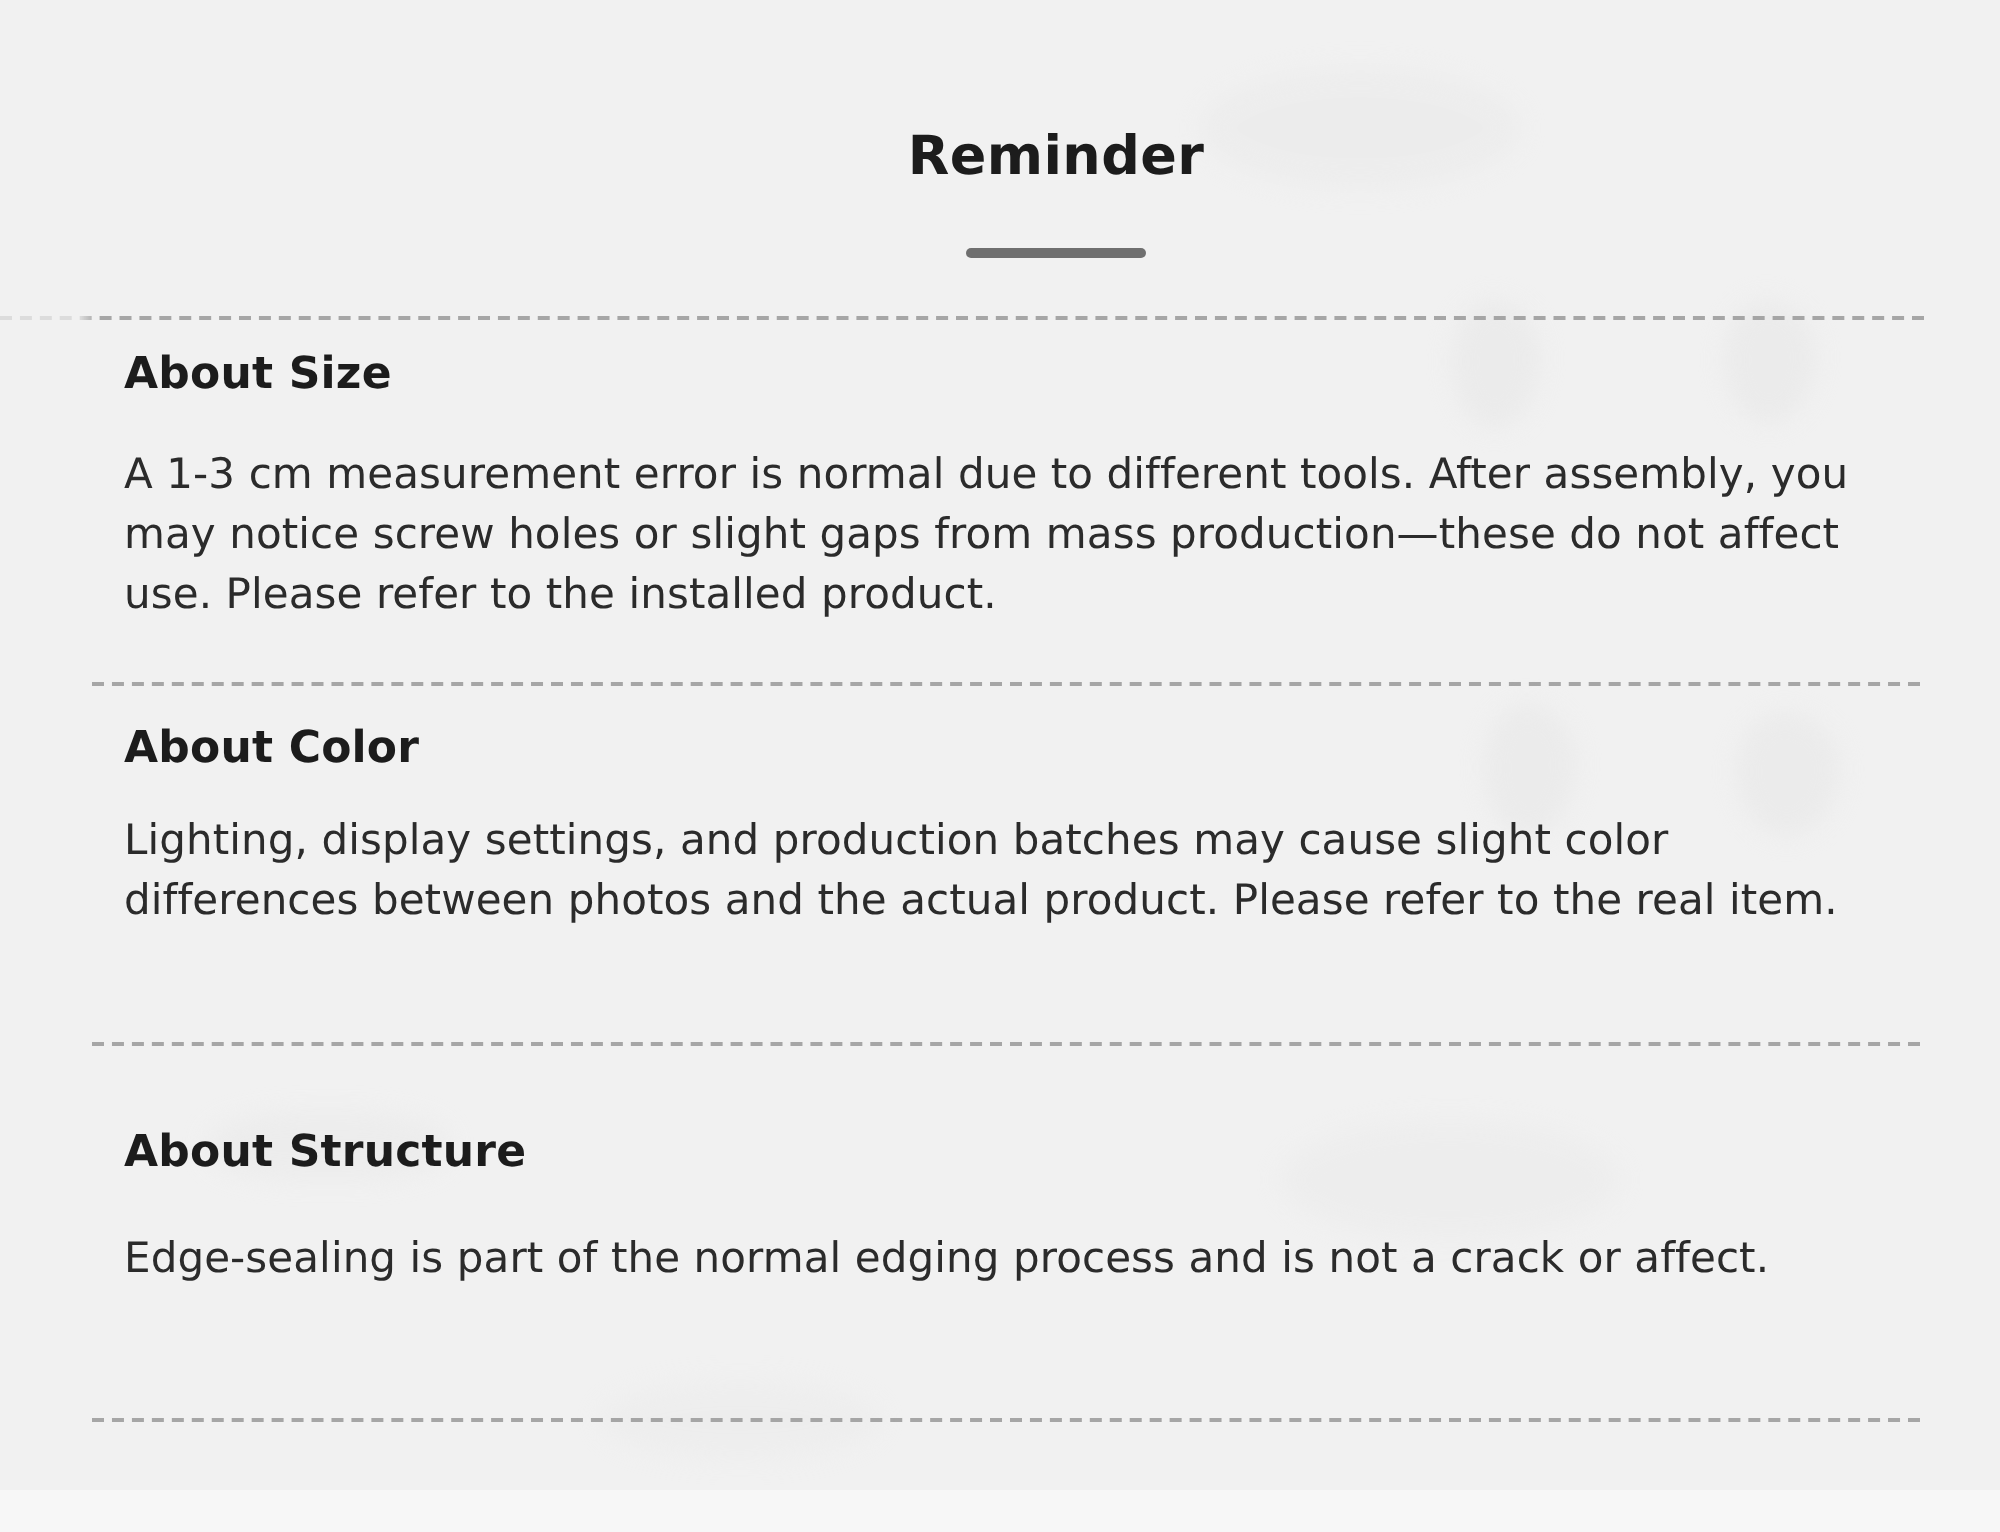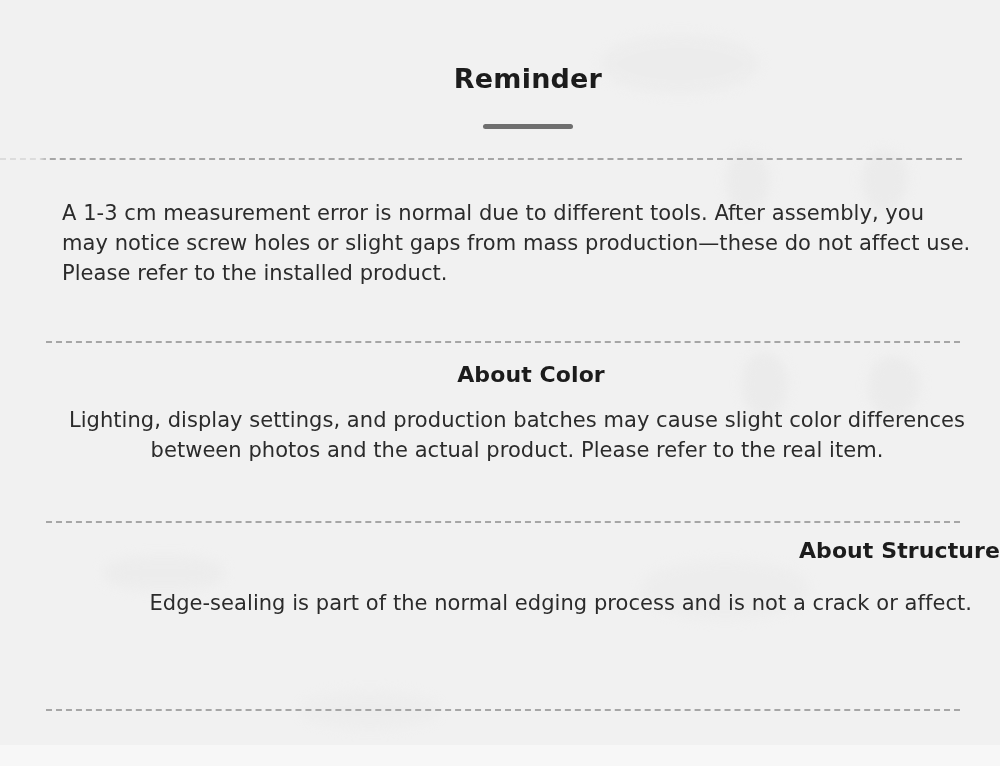--- a/index.html
+++ b/index.html
@@ -120,35 +120,35 @@
     padding-left: 62px;
     font-size: 22px;
     font-weight: bold;
     color: #1c1c1c;
     line-height: 1.1;
     letter-spacing: .1px;
   }
   .section-body {
     margin: 0;
     padding-left: 62px;
-    padding-right: 28px;
+    padding-right: 52px;
     font-size: 21px;
     font-weight: normal;
     color: #2b2b2b;
     line-height: 30px;
     letter-spacing: .05px;
   }
 
   .section-size      { top: 176px; }
   .section-size      .section-body { margin-top: 22px; padding-left: 62px; }
 
-  .section-color     { top: 363px; text-align: center; }
+  .section-color     { top: 363px; }
   .section-color     .section-body { margin-top: 18px; }
 
-  .section-structure { top: 539px; text-align: right; }
+  .section-structure { top: 565px; }
   .section-structure .section-body { margin-top: 25px; }
 </style>
 </head>
 <body>
 
 <div class="page">
 
   <div class="watermark-layer">
     <span class="wm wm-a"></span>
     <span class="wm wm-b"></span>
@@ -168,20 +168,21 @@
       <h1 class="title">Reminder</h1>
       <div class="title-underline"></div>
     </div>
 
     <div class="divider divider-1"></div>
     <div class="divider divider-2"></div>
     <div class="divider divider-3"></div>
     <div class="divider divider-4"></div>
 
     <section class="section section-size">
+      <h2 class="section-heading">About Size</h2>
       <p class="section-body">A 1-3 cm measurement error is normal due to different tools. After assembly, you may notice screw holes or slight gaps from mass production—these do not affect use. Please refer to the installed product.</p>
     </section>
 
     <section class="section section-color">
       <h2 class="section-heading">About Color</h2>
       <p class="section-body">Lighting, display settings, and production batches may cause slight color differences between photos and the actual product. Please refer to the real item.</p>
     </section>
 
     <section class="section section-structure">
       <h2 class="section-heading">About Structure</h2>

